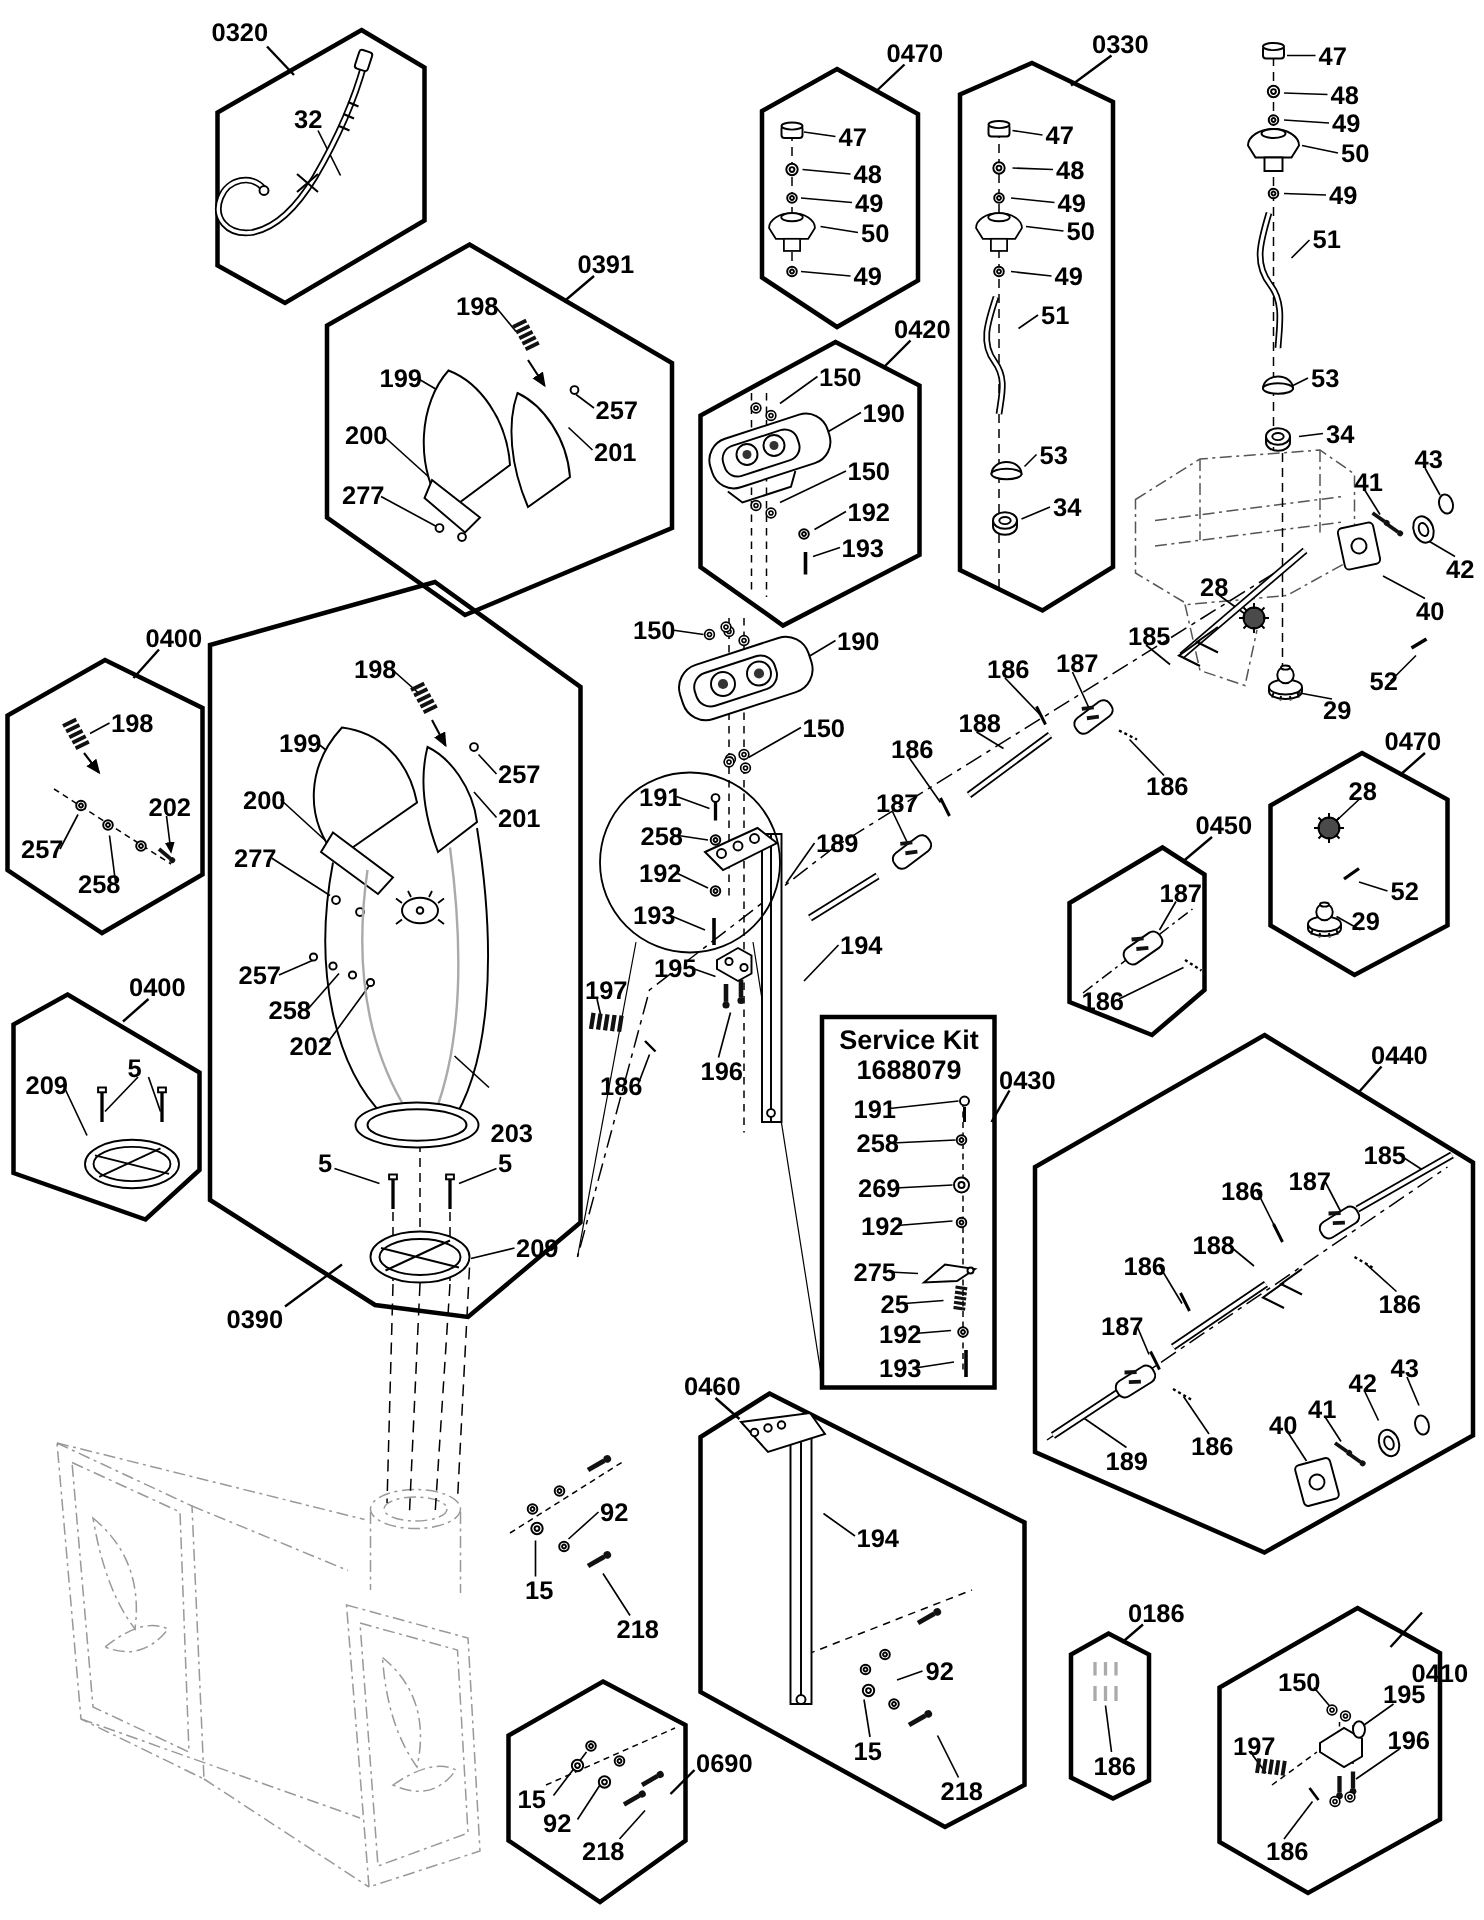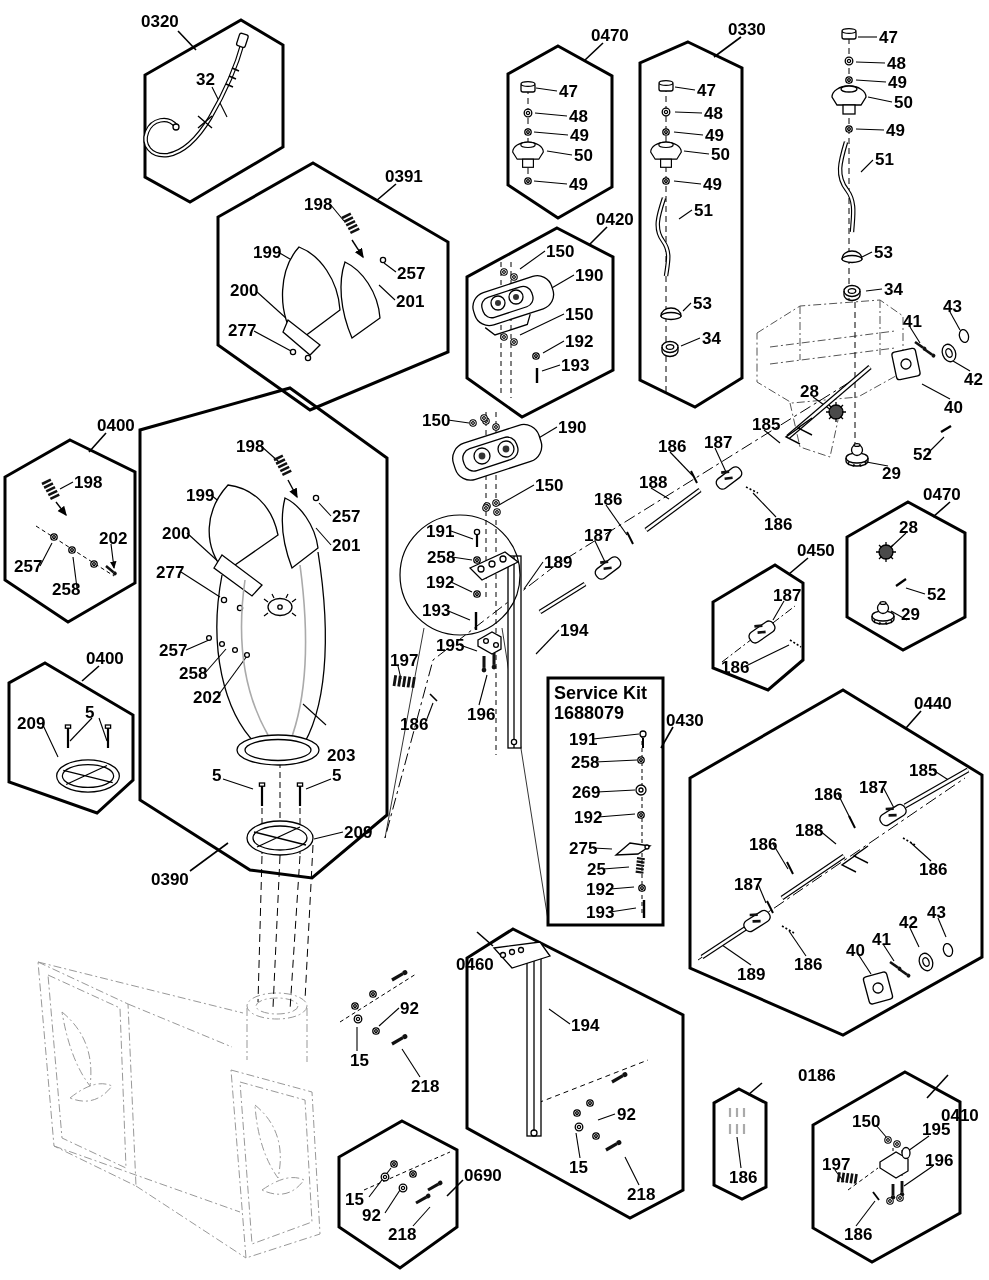--- a/index.html
+++ b/index.html
@@ -1,20 +1,20 @@
 <!DOCTYPE html>
 <html><head>
 <meta charset="utf-8">
 <style>
   html,body{margin:0;padding:0;background:#fff}
   #canvas{position:relative;width:989px;height:1280px;background:#ffffff;
           font-family:"Liberation Sans",sans-serif;overflow:hidden}
   #art{position:absolute;left:0;top:0}
   .pl{position:absolute;font-weight:700;font-size:17px;line-height:1;color:#000;white-space:nowrap}
-  .skt{position:absolute;font-weight:700;font-size:18px;line-height:1;color:#000;width:104px;text-align:left}
+  .skt{position:absolute;font-weight:700;font-size:18px;line-height:1;color:#000;width:104px;text-align:center}
 </style>
 </head>
 <body>
 
 <div id="canvas">
 
 <svg id="art" width="989" height="1280" viewBox="0 0 989 1280">
   <defs>
     <marker id="ah" markerWidth="8" markerHeight="8" refX="6" refY="3" orient="auto">
       <path d="M0,0 L7,3 L0,6 Z" fill="#000"></path>
@@ -600,23 +600,23 @@
 <b class="pl" style="left:728px;top:21px">0330</b>
 <b class="pl" style="left:385px;top:168px">0391</b>
 <b class="pl" style="left:596px;top:211px">0420</b>
 <b class="pl" style="left:97px;top:417px">0400</b>
 <b class="pl" style="left:151px;top:871px">0390</b>
 <b class="pl" style="left:86px;top:650px">0400</b>
 <b class="pl" style="left:797px;top:542px">0450</b>
 <b class="pl" style="left:923px;top:486px">0470</b>
 <b class="pl" style="left:666px;top:712px">0430</b>
 <b class="pl" style="left:914px;top:695px">0440</b>
-<b class="pl" style="left:456px;top:956px">0460</b>
+<b class="pl" style="left:456px;top:916px">0460</b>
 <b class="pl" style="left:464px;top:1167px">0690</b>
-<b class="pl" style="left:798px;top:1067px">0186</b>
+<b class="pl" style="left:752px;top:1067px">0186</b>
 <b class="pl" style="left:941px;top:1107px">0410</b>
 
 <b class="skt" style="left:554px;top:684px">Service Kit</b>
 <b class="skt" style="left:554px;top:704px">1688079</b>
 
 <b class="pl" style="left:196px;top:71px">32</b>
 <b class="pl" style="left:879px;top:29px">47</b>
 <b class="pl" style="left:887px;top:55px">48</b>
 <b class="pl" style="left:888px;top:74px">49</b>
 <b class="pl" style="left:894px;top:94px">50</b>

